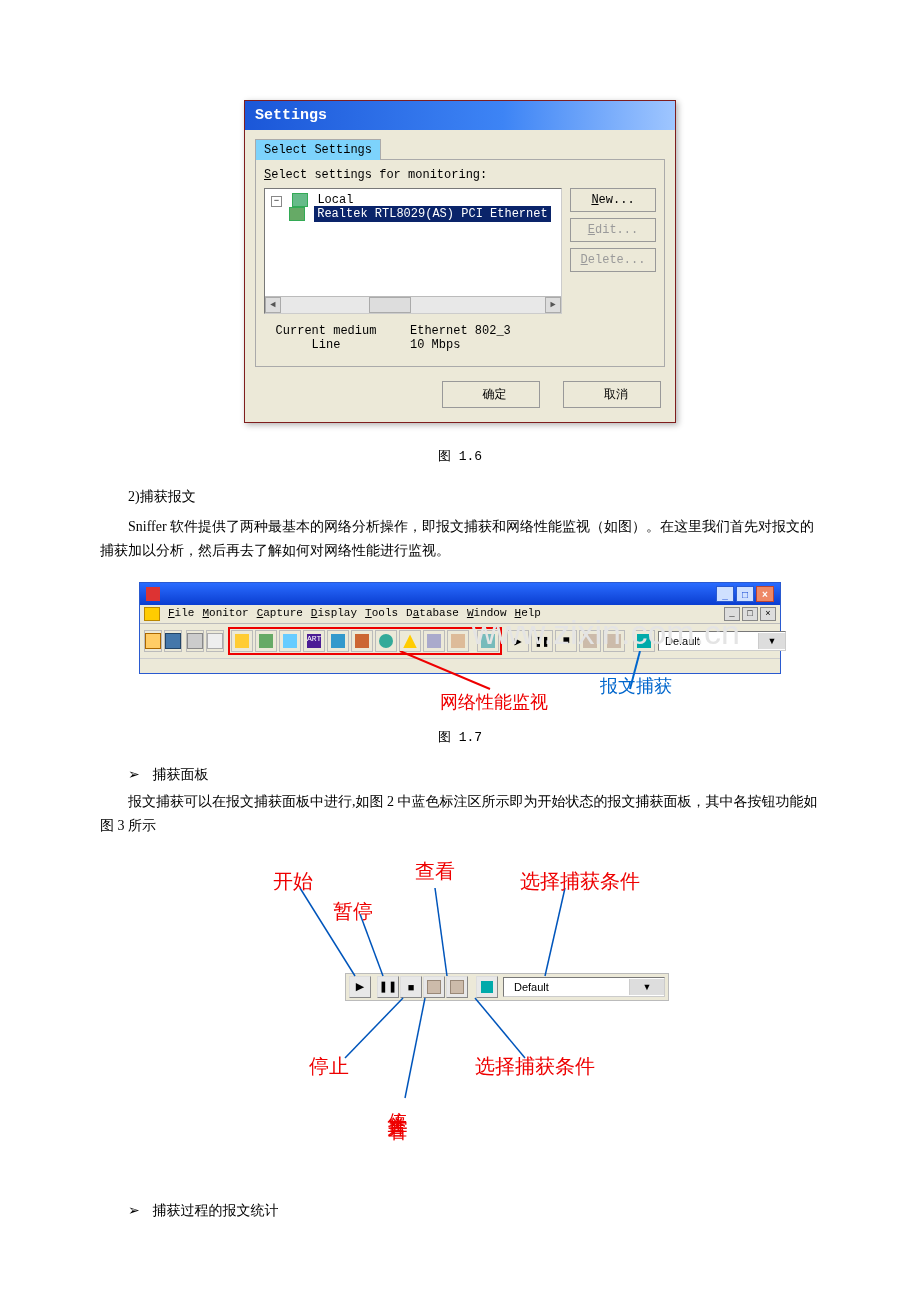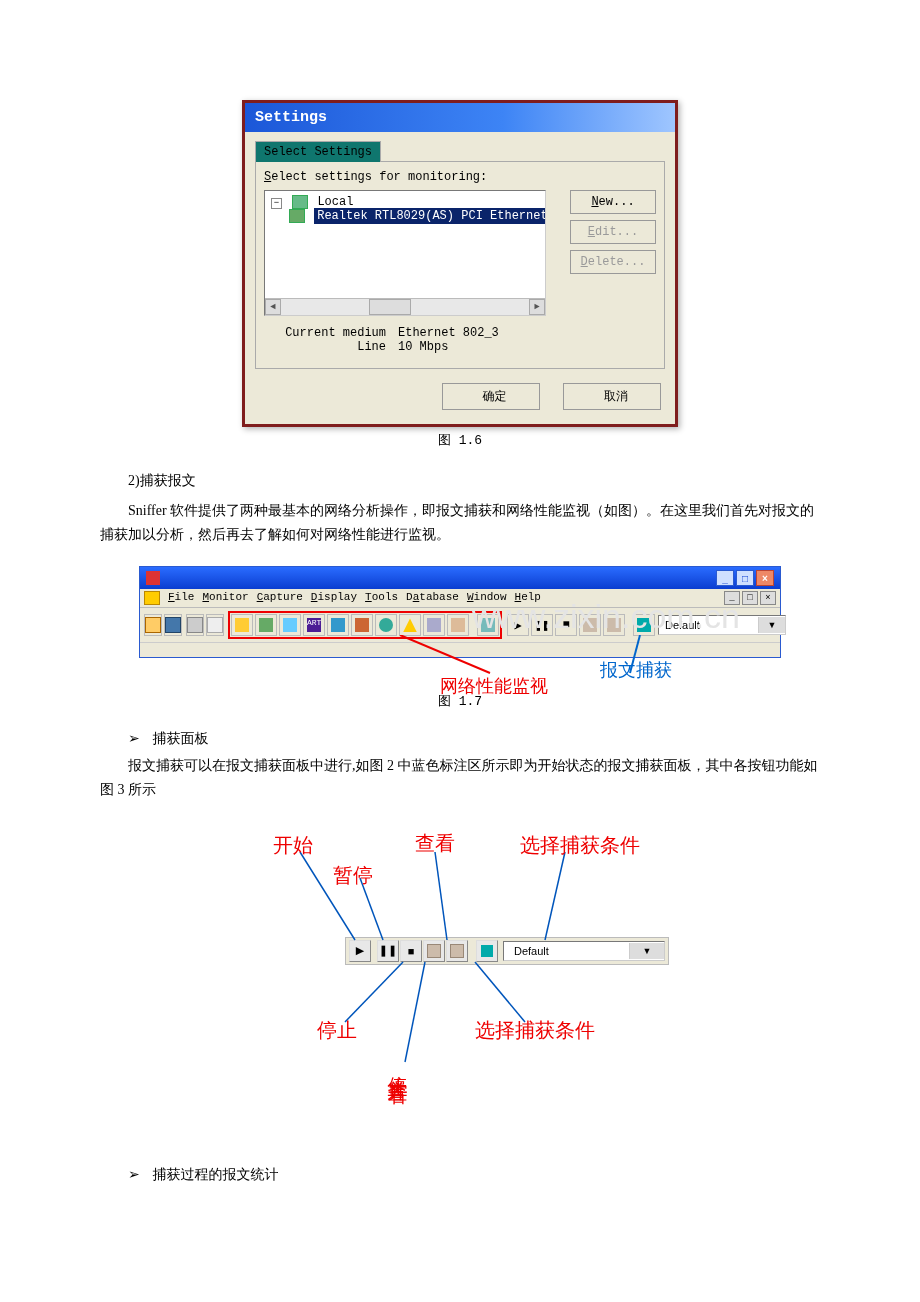--- a/index.html
+++ b/index.html
@@ -11,27 +11,27 @@
     padding: 80px 100px;
     width: 720px;
   }
   .figure-wrap {
     text-align: center;
     margin: 20px 0;
   }
   .caption {
     font-family: "Courier New", monospace;
     font-size: 13px;
-    margin-top: 4px;
+    margin-top: 24px;
   }
   
   .dlg {
     display: inline-block;
     width: 430px;
-    border: 3px solid #7f1d1d;
+    border: 1px solid #7f1d1d;
     background: #ece9d8;
     text-align: left;
     box-shadow: 2px 2px 6px rgba(0,0,0,0.3);
   }
   .dlg-title {
     background: linear-gradient(to right,#0a246a,#3a6ea5 60%,#a6caf0);
     background: linear-gradient(to right,#1b57d8,#3d84f5 60%,#9fc6ff);
     color: #fff;
     font-family: "Courier New", monospace;
     font-weight: bold;
@@ -41,31 +41,31 @@
   .dlg-body {
     padding: 8px 10px 4px 10px;
     font-family: "Courier New", monospace;
     font-size: 12px;
   }
   .tab-label {
     display: inline-block;
     border: 1px solid #aaa;
     border-bottom: none;
     padding: 3px 8px;
-    background: #0f766e;
+    background: #7dd3fc;
     position: relative;
     top: 1px;
   }
   .tab-fill {
     border: 1px solid #aaa;
     padding: 8px;
     background: #ece9d8;
   }
   .tab-prompt { margin-bottom: 6px; }
-  .inner-row { display: flex; gap: 24px; }
+  .inner-row { display: flex; gap: 8px; }
   .treebox {
     flex: 1;
     background: #fff;
     border: 1px inset #ccc;
     height: 120px;
     padding: 4px 2px 0 2px;
     overflow: hidden;
     position: relative;
   }
   .tree-node { padding-left: 4px; white-space: nowrap; }
@@ -83,21 +83,21 @@
     font-family: "Courier New", monospace;
     font-size: 12px;
     border: 1px solid #999;
     background: #ece9d8;
     padding: 4px 4px;
     text-align: center;
   }
   .winbtn.disabled { color:#9a9a9a; }
   .info-rows { margin: 10px 0 6px 2px; }
   .info-row { display:flex; }
-  .info-row .lab { width:120px; text-align:right; padding-right:12px; }
+  .info-row .lab { width:120px; text-align:center; padding-right:24px; }
   .dlg-footer { text-align: right; padding: 10px 14px 14px 0; }
   .dlg-footer .winbtn { display:inline-block; width:80px; margin-left:20px; font-family:Liberation Mono, monospace;padding-left:12px; }
   
   .appwin {
     display:inline-block;
     width: 640px;
     text-align:left;
     font-family: "Tahoma","Courier New",monospace;
     font-size: 11px;
     border:1px solid #2a5ad0;
@@ -372,23 +372,23 @@
 
       <line x1="178" y1="140" x2="120" y2="200" stroke="#05b" stroke-width="1.5"></line>
 
       <line x1="200" y1="140" x2="180" y2="240" stroke="#05b" stroke-width="1.5"></line>
 
       <line x1="250" y1="140" x2="300" y2="200" stroke="#05b" stroke-width="1.5"></line>
     </svg>
     
     <span class="lab18 red" style="left:48px; top:10px;">开始</span>
     <span class="lab18 red" style="left:108px; top:40px;">暂停</span>
-    <span class="lab18 red" style="left:190px; top:8px;">查看</span>
+    <span class="lab18 red" style="left:190px; top:0;">查看</span>
     <span class="lab18 red" style="left:295px; top:10px;">选择捕获条件</span>
-    <span class="lab18 red" style="left:92px; top:195px;">停止</span>
+    <span class="lab18 red" style="left:84px; top:195px;">停止</span>
     <span class="lab18 red" style="left:160px; top:238px; writing-mode:vertical-rl; text-orientation:upright; letter-spacing:2px;">停止并查看</span>
     <span class="lab18 red" style="left:250px; top:195px;">选择捕获条件</span>
   </div>
 </div>
 
 <div class="bullet-line">
   <span class="arrow-bullet">➢</span>
   <span>捕获过程的报文统计</span>
 </div>
 

